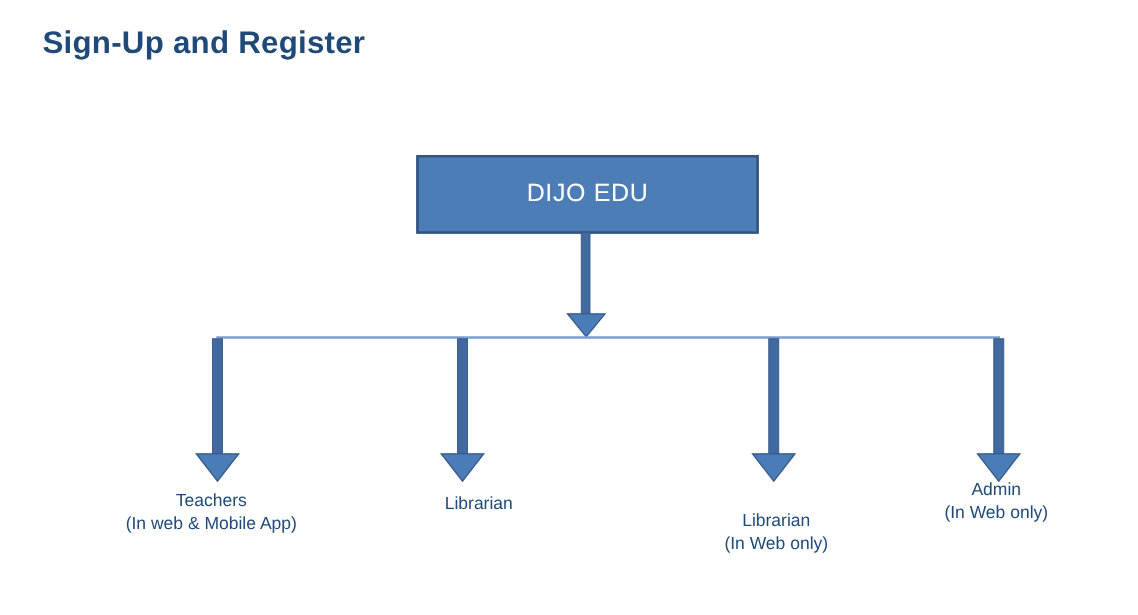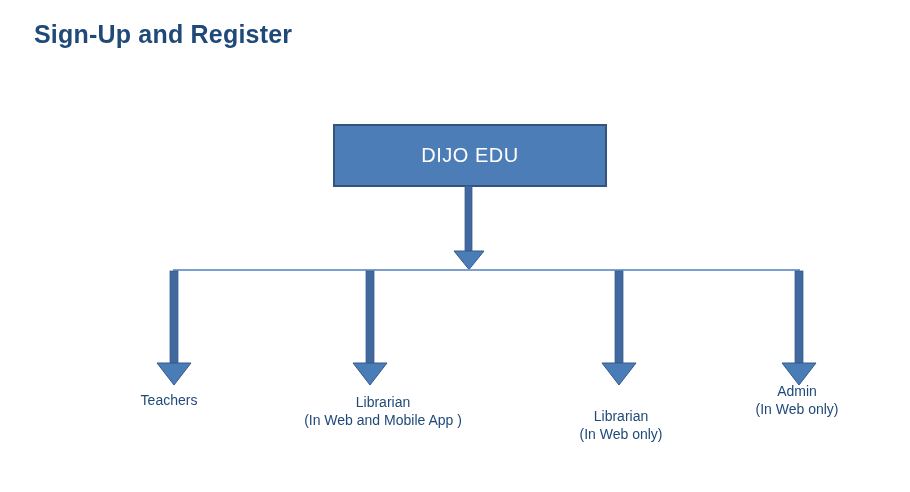--- a/index.html
+++ b/index.html
@@ -96,25 +96,25 @@
       <polygon class="head" points="602,363 636,363 619,385"></polygon>
     </g>
     <g>
       <rect class="shaft" x="795" y="271" width="8" height="92"></rect>
       <polygon class="head" points="782,363 816,363 799,385"></polygon>
     </g>
   </svg>
 
   <div class="branch-label" style="left:169px; top:391px;">
     <div>Teachers</div>
+    <div>(In web &amp; Mobile App)</div>
   </div>
 
   <div class="branch-label" style="left:383px; top:393px;">
     <div>Librarian</div>
-    <div>(In Web and Mobile App )</div>
   </div>
 
   <div class="branch-label" style="left:621px; top:392px;margin-top:15px;">
     <div>Librarian</div>
     <div>(In Web only)</div>
   </div>
 
   <div class="branch-label" style="left:797px; top:382px;">
     <div>Admin</div>
     <div>(In Web only)</div>

